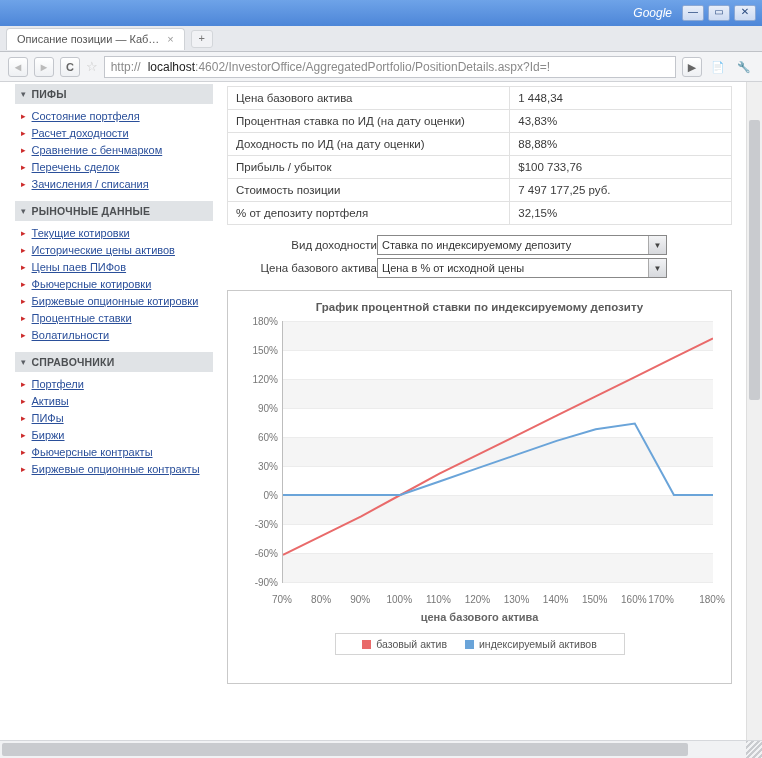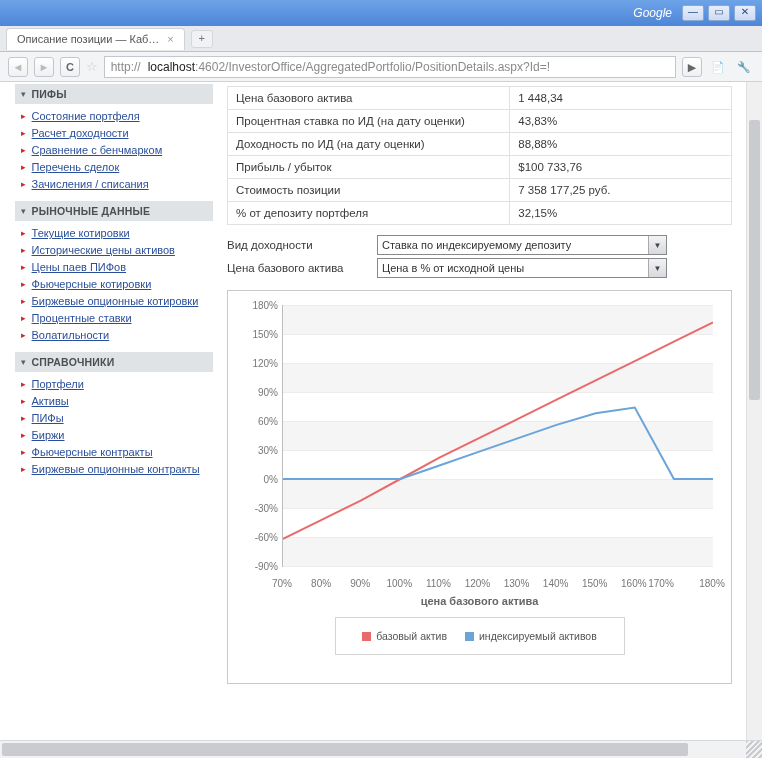--- a/index.html
+++ b/index.html
@@ -77,21 +77,21 @@
 .sb-list li { padding: 1px 0; display: flex; align-items: flex-start; }
 .sb-red { color: #cc2a2a; font-size: 9px; margin-right: 6px; position: relative; top: 2px; }
 .sb-link { color: #2a4f9a; text-decoration: underline; font-size: 11px; line-height: 15px; cursor: pointer; }
 .main { flex: 1; padding: 4px 14px 8px 14px; }
 .dtable { width: 100%; border-collapse: collapse; margin-bottom: 10px; }
 .dtable td {
   border: 1px solid #e1e1e1; padding: 5px 8px; font-size: 11.5px; color: #3a3a3a; background: #fff;
 }
 .dtable tr td:first-child { width: 56%; }
 .ctrlrow { display: flex; align-items: center; margin: 3px 0; }
-.ctrlrow label { width: 150px; font-size: 11.5px; color: #3a3a3a; }
+.ctrlrow label { width: 150px; font-size: 11.5px; color: #3a3a3a; text-align: right; }
 .sel {
   flex: 1; max-width: 290px; height: 20px; border: 1px solid #888;
   background: #fff; display: flex; align-items: center; padding: 4px 4px;
   font-size: 11px; position: relative;
 }
 .selbtn {
   position: absolute; right: 0; top: 0; bottom: 0; width: 18px;
   background: linear-gradient(#f2f3f5,#d7d9dd); border-left: 1px solid #aaa;
   display: flex; align-items: center; justify-content: center; color: #444; font-size: 8px;
 }
@@ -104,21 +104,21 @@
   position: absolute; left: 46px; top: 4px; right: 10px; bottom: 24px;
   border-left: 1px solid #bdbdbd; border-bottom: 1px solid #bdbdbd; background: #fff;
 }
 .grid { position: absolute; left: 0; right: 0; height: 0; border-top: 1px solid #ececec; }
 .band { position: absolute; left: 0; right: 0; background: #f5f5f5; }
 .ytick { position: absolute; right: calc(100% - 42px); width: 40px; text-align: right; font-size: 10px; color: #777; transform: translateY(-50%); }
 .xtick { position: absolute; bottom: 2px; transform: translateX(-50%); font-size: 10px; color: #777; }
 .xlabel { text-align: center; font-size: 11px; color: #666; margin-top: 4px; font-weight: bold; }
 .legend {
   border: 1px solid #d4d4d4; margin: 10px auto 16px auto; width: 290px;
-  display: flex; justify-content: center; gap: 18px; padding: 12px 8px;
+  display: flex; justify-content: center; gap: 18px; padding: 4px 8px;
   font-size: 10.5px; color: #555;
 }
 .legend span { display: inline-flex; align-items: center; gap: 5px; }
 .lsw { width: 9px; height: 9px; display: inline-block; }
 .lsw.red { background: #e96a6a; }
 .lsw.blue { background: #6aa4d9; }
 svg.lines { position: absolute; left: 0; top: 0; width: 100%; height: 100%; }
 .vscroll {
   position: absolute; right: 0; top: 0; bottom: 0; width: 16px;
   background: #f0f0f0; border-left: 1px solid #dedede;
@@ -274,21 +274,21 @@
         <tr>
               <td>Доходность по ИД (на дату оценки)</td>
               <td>88,88%</td>
             </tr>
         <tr>
               <td>Прибыль / убыток</td>
               <td>$100 733,76</td>
             </tr>
         <tr>
               <td>Стоимость позиции</td>
-              <td>7 358 177,25 руб.</td>
+              <td>7 497 177,25 руб.</td>
             </tr>
         <tr>
               <td>% от депозиту портфеля</td>
               <td>32,15%</td>
             </tr>
       </tbody>
         </table>
 
       <div class="ctrlrow">
         <label>Вид доходности</label>
@@ -299,20 +299,21 @@
       </div>
       <div class="ctrlrow">
         <label>Цена базового актива</label>
         <div class="sel">
             <span>Цена в % от исходной цены</span>
             <div class="selbtn">▼</div>
           </div>
       </div>
 
       <div class="chartwrap">
+        <div class="ctitle">График процентной ставки по индексируемому депозиту</div>
         <div class="chart" id="chart">
           <div class="plot" id="plot">
               <div class="band" style="top: 232px; height: 29px;"></div>
               <div class="grid" style="top: 261px;"></div>
               <div class="grid" style="top: 232px;"></div>
               <div class="band" style="top: 174px; height: 29px;"></div>
               <div class="grid" style="top: 203px;"></div>
               <div class="grid" style="top: 174px;"></div>
               <div class="band" style="top: 116px; height: 29px;"></div>
               <div class="grid" style="top: 145px;"></div>

